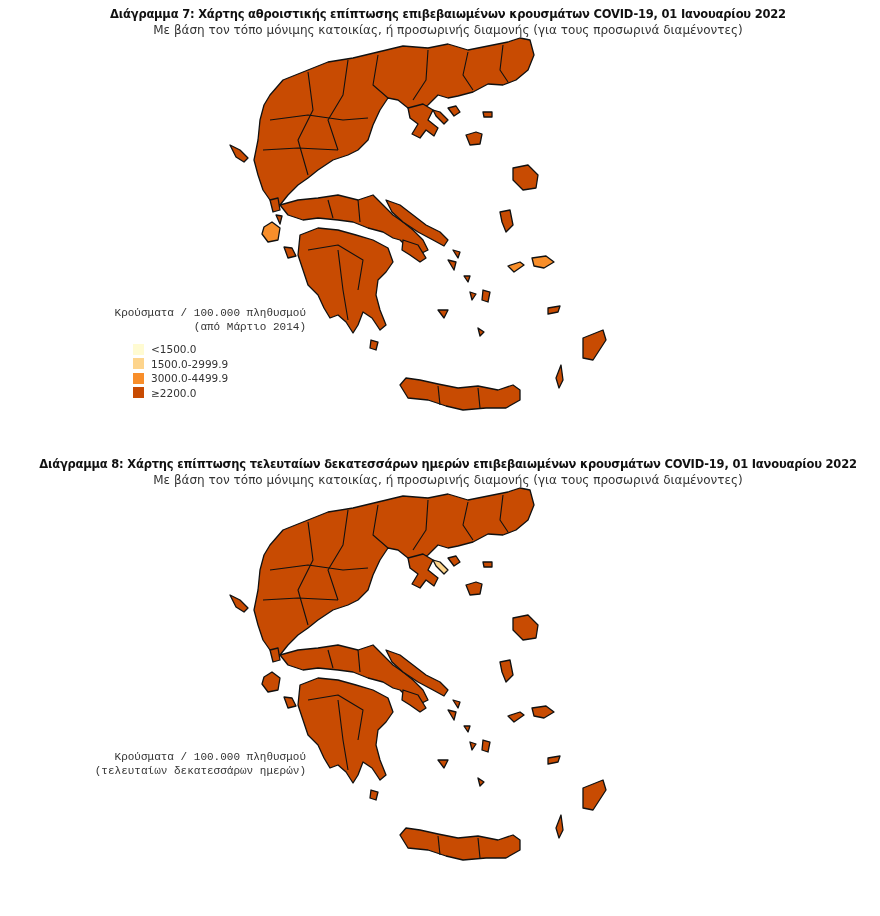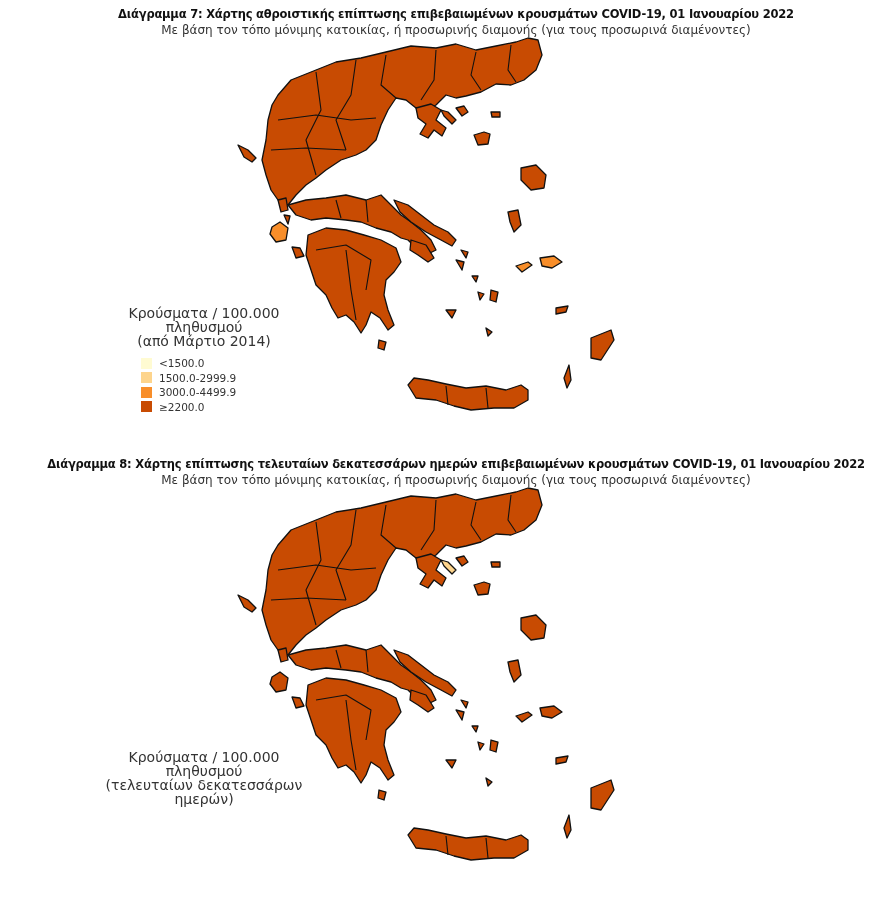--- a/index.html
+++ b/index.html
@@ -1,22 +1,22 @@
 <!DOCTYPE html>
 <html><head>
 <meta charset="utf-8">
 <style>
   html, body { margin: 0; padding: 0; background: #ffffff; }
   body { width: 880px; height: 916px; position: relative; overflow: hidden; font-family: "DejaVu Sans", sans-serif; color: #222; }
-  .figure { position: absolute; left: 16px; width: 860px; }
+  .figure { position: absolute; left: 8px; width: 860px; }
   .fig-title { position: absolute; left: 0; width: 880px; text-align: center; font-weight: bold; font-size: 11.5px; color: #111; letter-spacing: -0.2px; }
   .fig-sub { position: absolute; left: 0; width: 880px; text-align: center; font-size: 12px; color: #333; }
   .map-svg { position: absolute; }
   .legend { position: absolute; width: 220px; }
-  .legend-title { text-align: center; font-size: 14px; color: #333; line-height: 14px; }
+  .legend-title { text-align: right; font-size: 11px; color: #333; line-height: 14px; font-family: Liberation Mono, monospace; }
   .legend-items { margin-top: 8px; margin-left: 47px; }
   .legend-item { display: flex; align-items: center; height: 14.5px; }
   .swatch { width: 11px; height: 11px; margin-right: 7px; }
   .legend-label { font-size: 10.5px; color: #333; }
   svg path, svg polygon, svg ellipse { stroke: #111; stroke-width: 1.3; stroke-linejoin: round; }
   .inner { fill: none; stroke: #111; stroke-width: 1.1; }
 </style>
 </head>
 <body>
 

